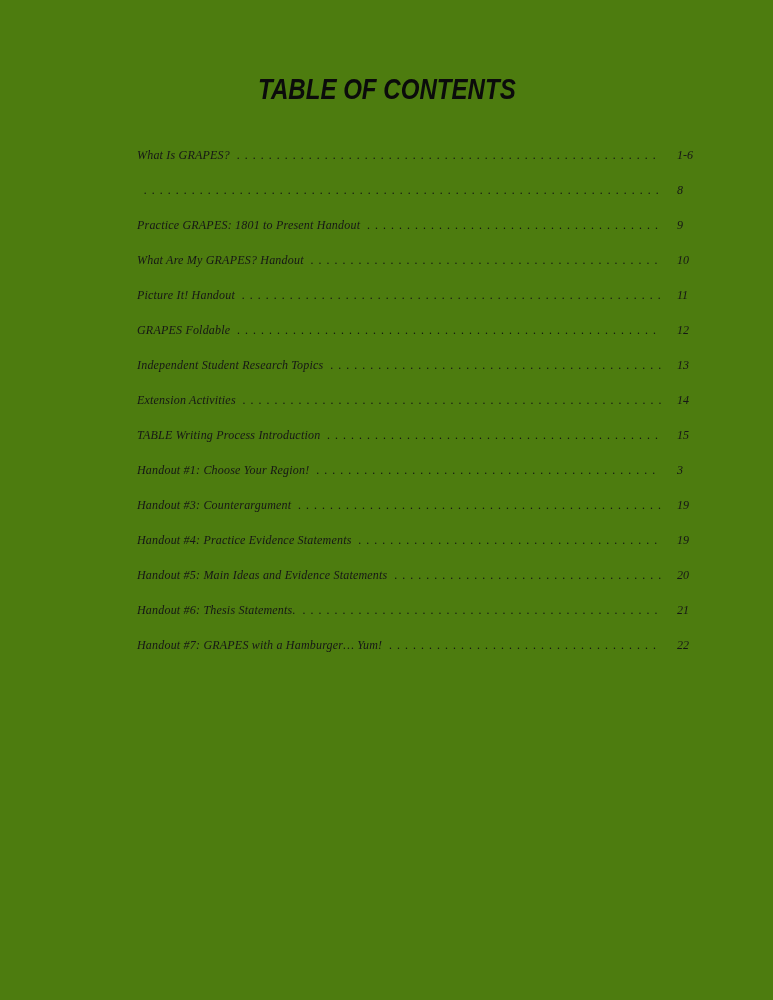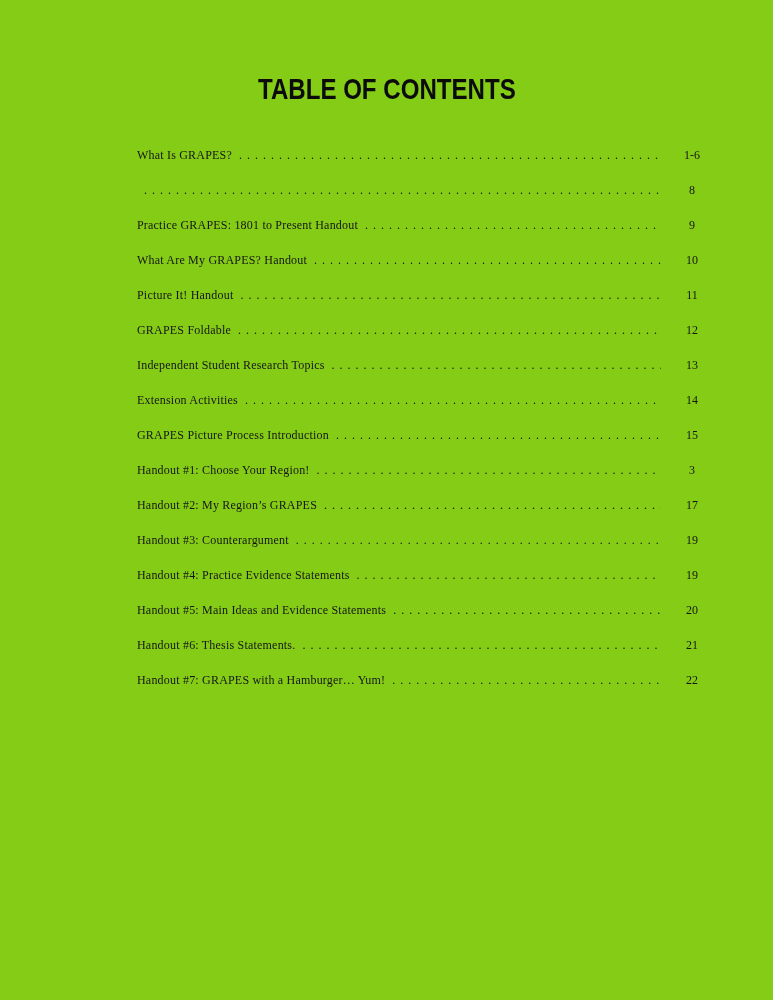--- a/index.html
+++ b/index.html
@@ -9,22 +9,23 @@
     height: 1000px;
     background: #ffffff;
     font-family: "Liberation Serif", serif;
     color: #111111;
   }
 
   .page {
     position: relative;
     width: 773px;
     height: 1000px;
-    background: #84cc16;
+    background: #4d7c0f;
     overflow: hidden;
+    font-style: italic;
   }
 
   .page-title {
     margin-top: 74px;
     text-align: center;
   }
 
   .page-title span {
     display: inline-block;
     font-family: "Liberation Sans", sans-serif;
@@ -66,21 +67,21 @@
   }
 
   .dots::after {
     content: ". . . . . . . . . . . . . . . . . . . . . . . . . . . . . . . . . . . . . . . . . . . . . . . . . . . . . . . . . . . . . . . . . . . . . . . .";
     letter-spacing: 1px;
   }
 
   .entry-page {
     flex: 0 0 auto;
     min-width: 30px;
-    text-align: center;
+    text-align: left;
     white-space: nowrap;
     margin-left: 11px;
   }
 </style>
 </head>
 <body>
 
 <div class="page">
 
   <div class="page-title">
@@ -131,36 +132,31 @@
       <span class="entry-page">13</span>
     </div>
 
     <div class="toc-row">
       <span class="entry-title">Extension Activities</span>
       <span class="dots"></span>
       <span class="entry-page">14</span>
     </div>
 
     <div class="toc-row">
-      <span class="entry-title">GRAPES Picture Process Introduction</span>
+      <span class="entry-title">TABLE Writing Process Introduction</span>
       <span class="dots"></span>
       <span class="entry-page">15</span>
     </div>
 
     <div class="toc-row">
       <span class="entry-title">Handout #1: Choose Your Region!</span>
       <span class="dots"></span>
       <span class="entry-page">3</span>
     </div>
 
-    <div class="toc-row">
-      <span class="entry-title">Handout #2: My Region’s GRAPES</span>
-      <span class="dots"></span>
-      <span class="entry-page">17</span>
-    </div>
 
     <div class="toc-row">
       <span class="entry-title">Handout #3: Counterargument</span>
       <span class="dots"></span>
       <span class="entry-page">19</span>
     </div>
 
     <div class="toc-row">
       <span class="entry-title">Handout #4: Practice Evidence Statements</span>
       <span class="dots"></span>

